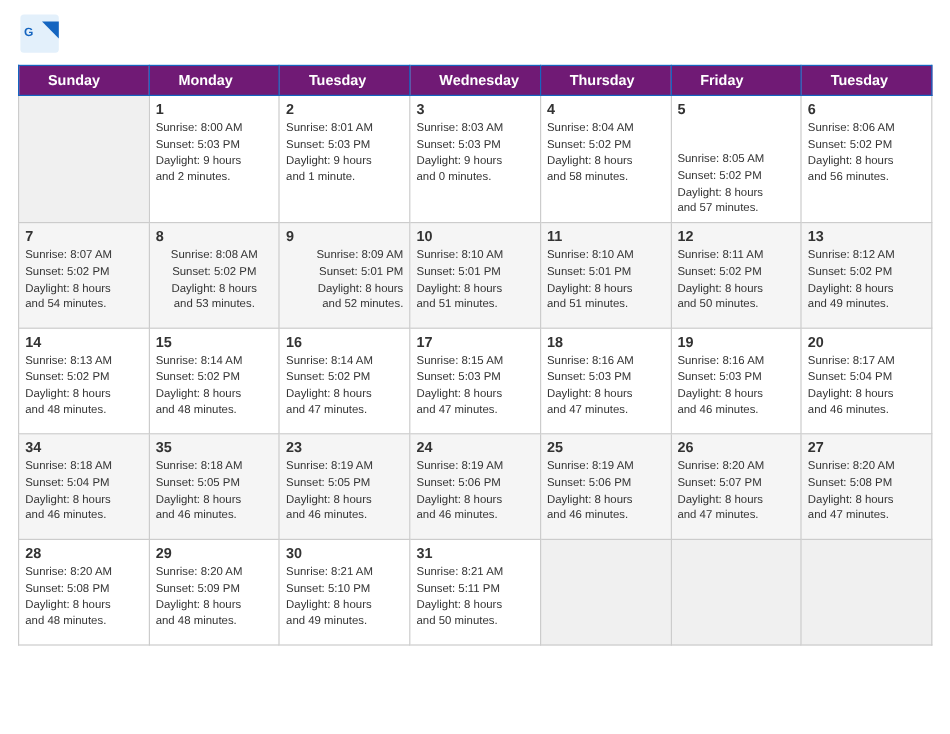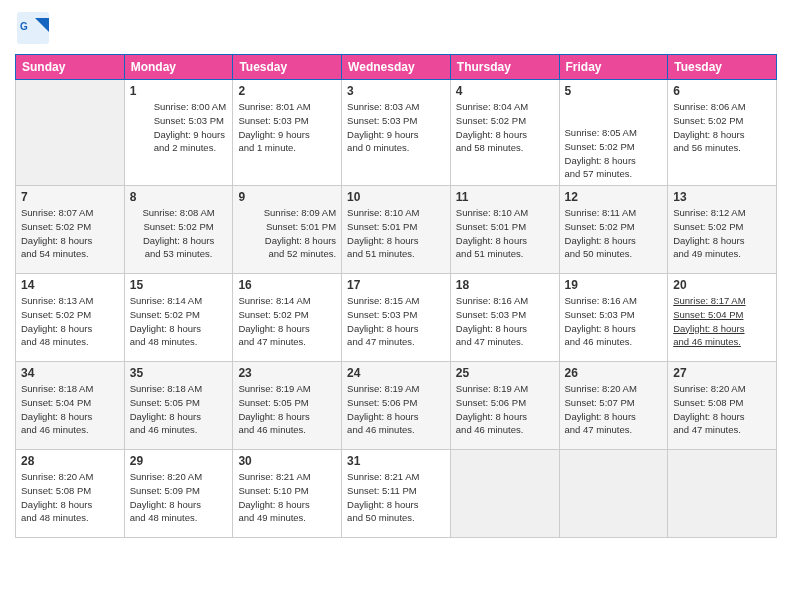--- a/index.html
+++ b/index.html
@@ -37,24 +37,24 @@
     .subtitle {
       font-size: 14px;
       color: #555;
     }
     table {
       width: 100%;
       border-collapse: collapse;
       table-layout: fixed;
     }
     thead tr th {
-      background-color: #ec4899;
+      background-color: #701a75;
       color: white;
       text-align: left;
-      padding: 5px 6px;
+      padding: 5px 24px;
       font-size: 12px;
       font-weight: bold;
       border: 1px solid #1565c0;
     }
     tbody tr td {
       vertical-align: top;
       border: 1px solid #ccc;
       padding: 4px 5px;
       height: 88px;
     }
@@ -108,21 +108,21 @@
           <th>Thursday</th>
           <th>Friday</th>
           <th>Tuesday</th>
         </tr>
     </thead>
     <tbody id="calendar-body">
     <tr>
           <td class="empty"></td>
           <td>
             <span class="day-number">1</span>
-            <div class="day-info" style="white-space: pre-line; margin-left: 24px;">Sunrise: 8:00 AM
+            <div class="day-info" style="white-space: pre-line;">Sunrise: 8:00 AM
 Sunset: 5:03 PM
 Daylight: 9 hours
 and 2 minutes.</div>
           </td>
           <td>
             <span class="day-number">2</span>
             <div class="day-info" style="white-space: pre-line;">Sunrise: 8:01 AM
 Sunset: 5:03 PM
 Daylight: 9 hours
 and 1 minute.</div>
@@ -245,21 +245,21 @@
           </td>
           <td>
             <span class="day-number">19</span>
             <div class="day-info" style="white-space: pre-line;">Sunrise: 8:16 AM
 Sunset: 5:03 PM
 Daylight: 8 hours
 and 46 minutes.</div>
           </td>
           <td>
             <span class="day-number">20</span>
-            <div class="day-info" style="white-space: pre-line; text-decoration: underline;">Sunrise: 8:17 AM
+            <div class="day-info" style="white-space: pre-line;">Sunrise: 8:17 AM
 Sunset: 5:04 PM
 Daylight: 8 hours
 and 46 minutes.</div>
           </td>
         </tr>
         <tr>
           <td>
             <span class="day-number">34</span>
             <div class="day-info" style="white-space: pre-line;">Sunrise: 8:18 AM
 Sunset: 5:04 PM

